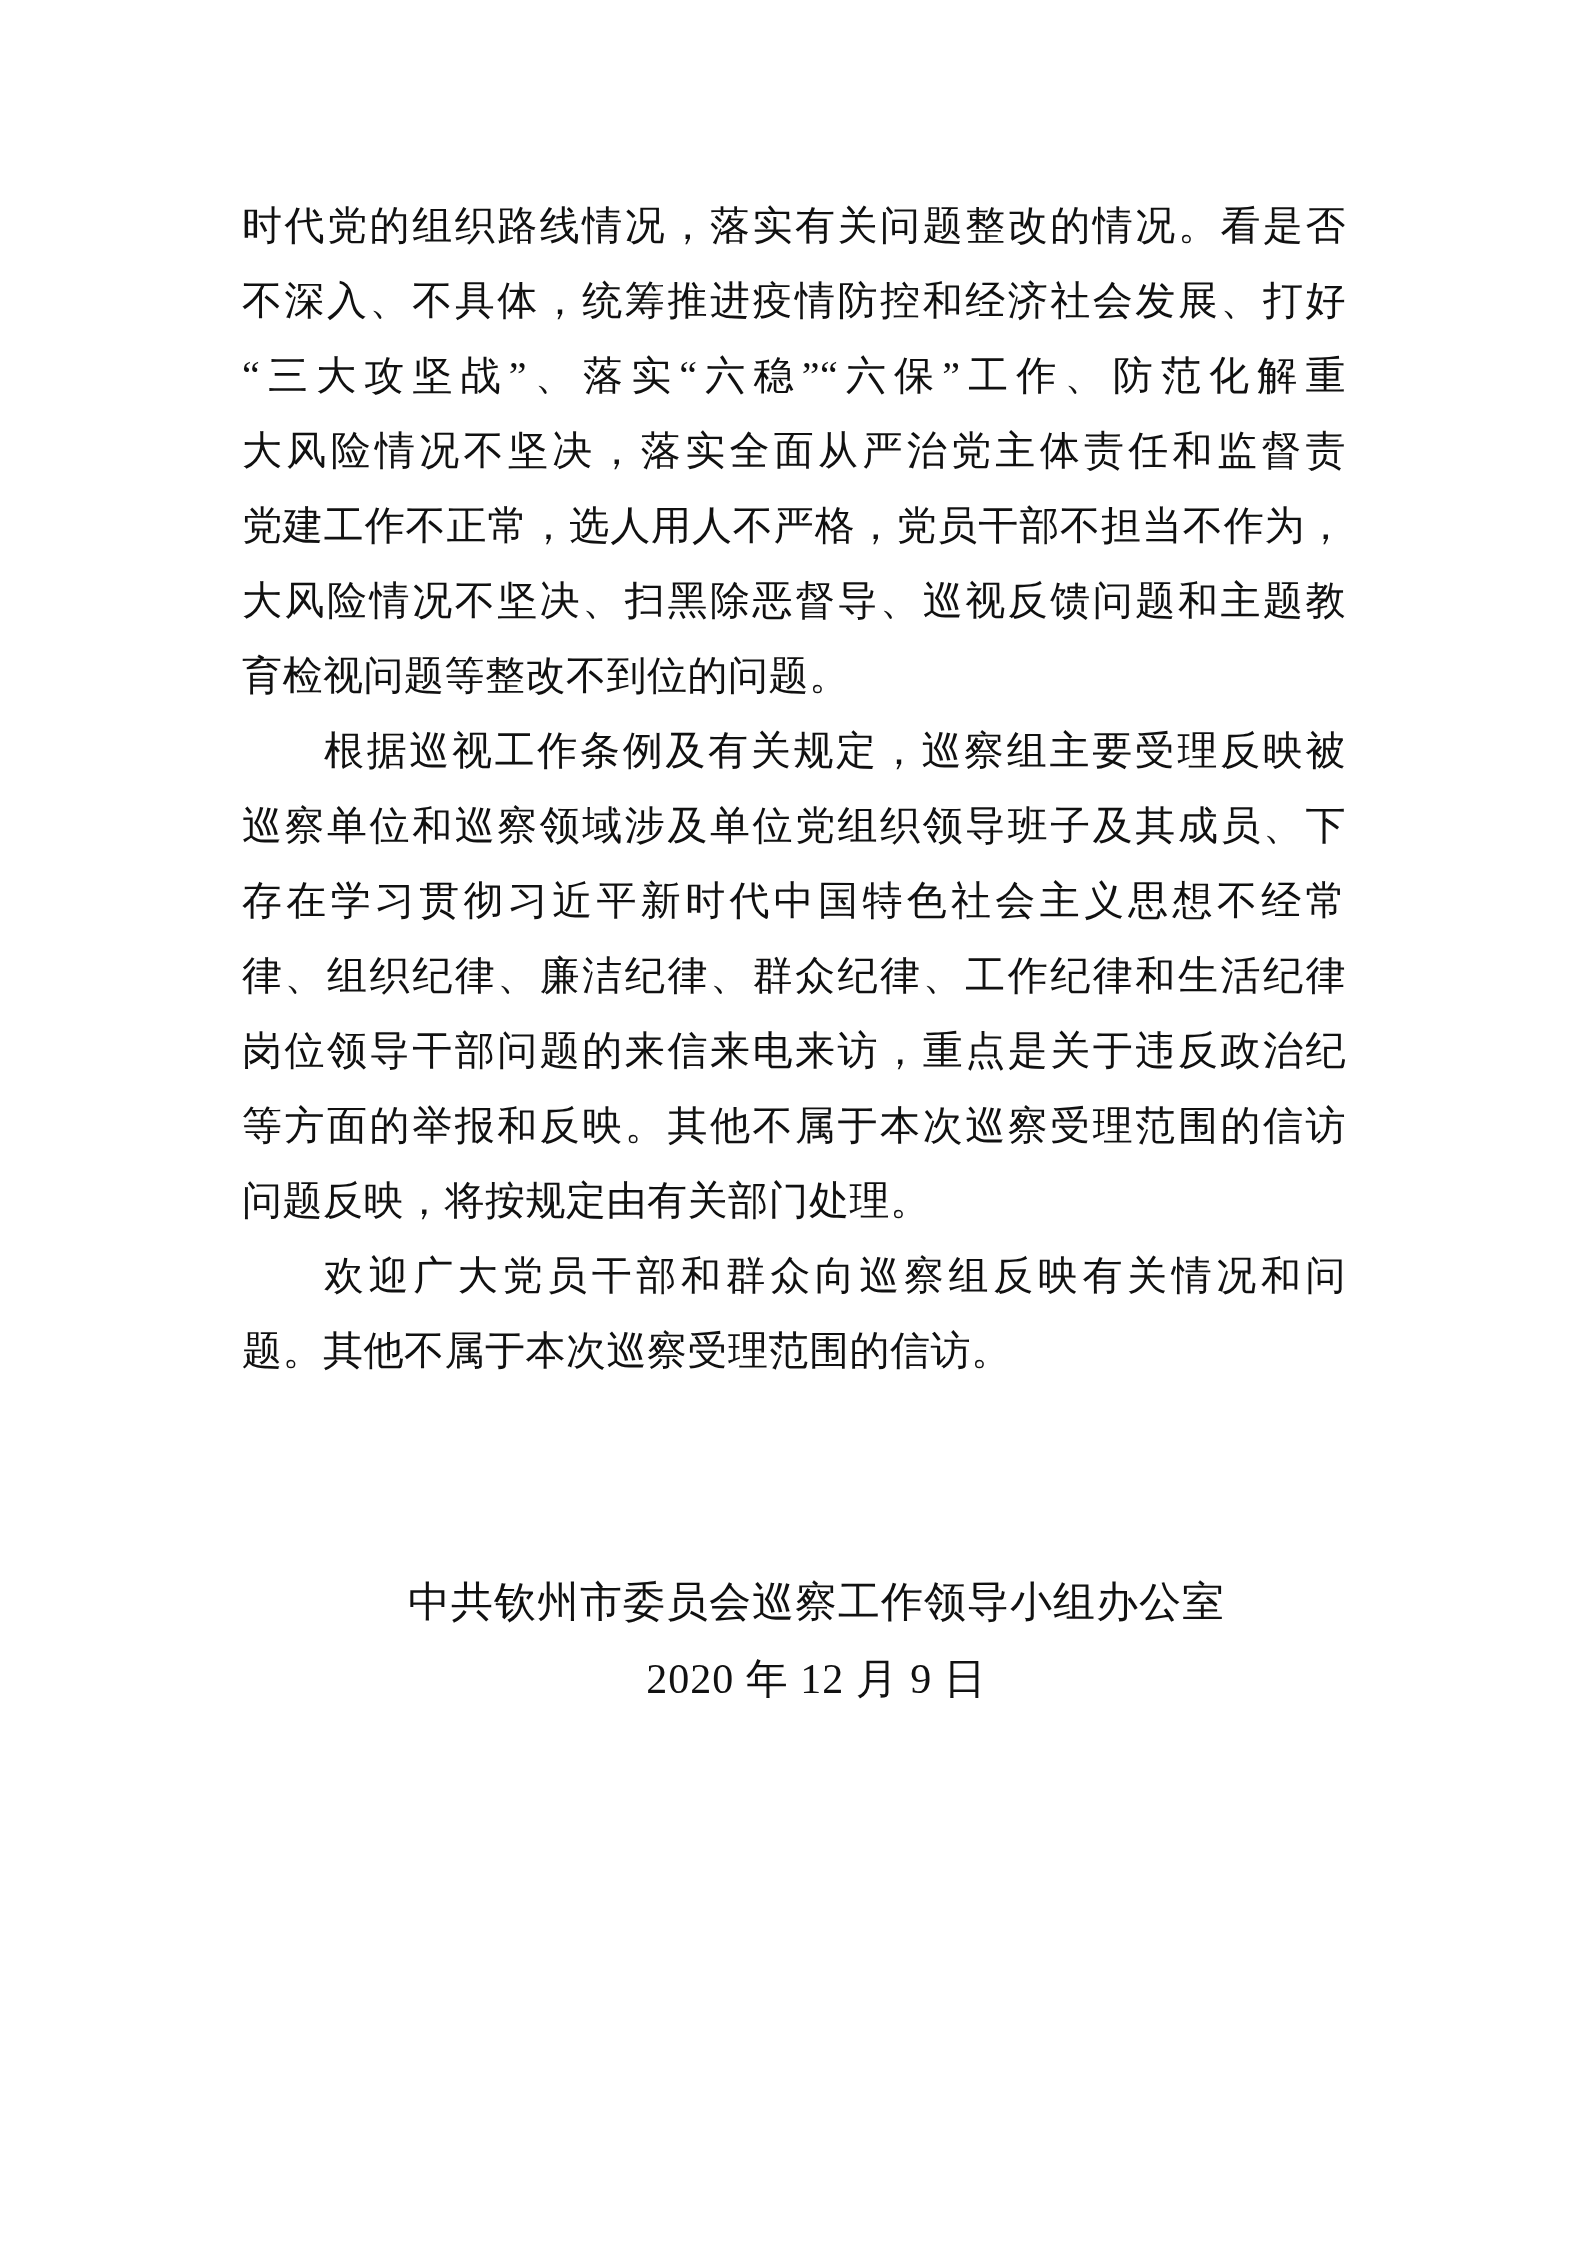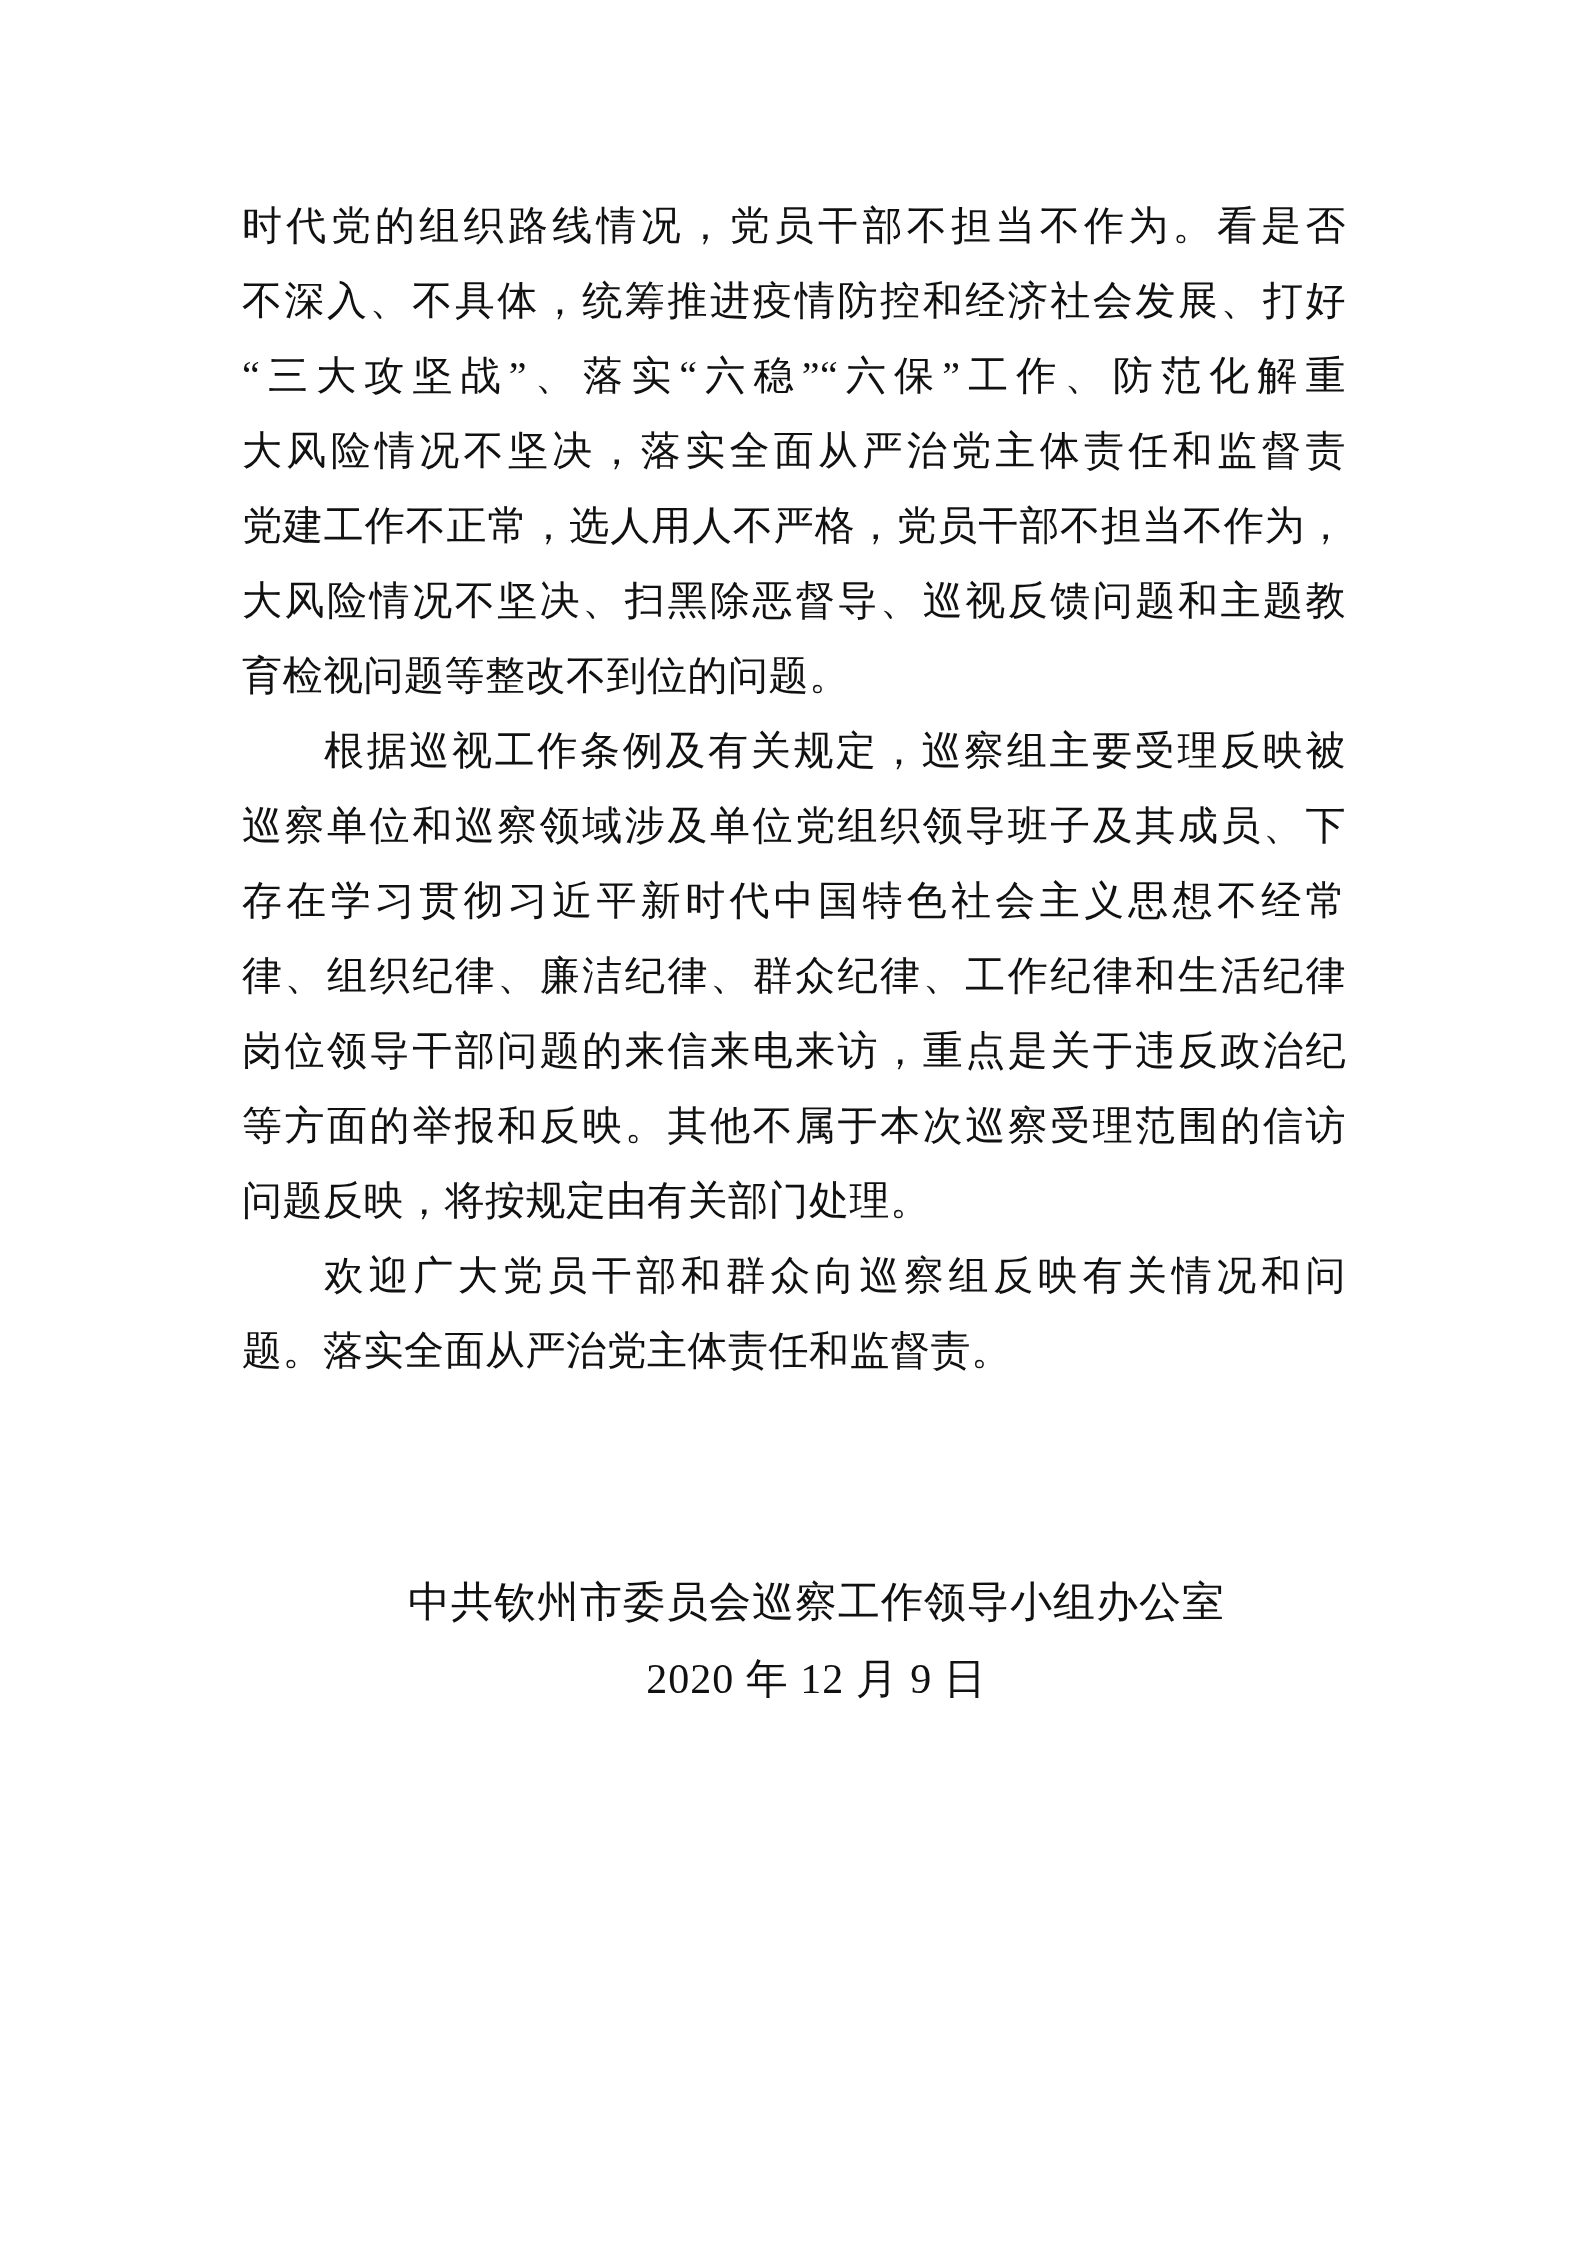--- a/index.html
+++ b/index.html
@@ -60,38 +60,38 @@
     letter-spacing: 1px;
   }
 </style>
 </head>
 <body>
 
 <div class="page">
 
   <div class="doc-body">
 
-    <div class="line j">时代党的组织路线情况，党员干部不担当不作为。看是否</div>
+    <div class="line j">时代党的组织路线情况，落实有关问题整改的情况。看是否</div>
     <div class="line j">不深入、不具体，统筹推进疫情防控和经济社会发展、打好</div>
     <div class="line j">“三大攻坚战”、落实“六稳”“六保”工作、防范化解重</div>
     <div class="line j">大风险情况不坚决，落实全面从严治党主体责任和监督责</div>
     <div class="line j">党建工作不正常，选人用人不严格，党员干部不担当不作为，</div>
     <div class="line j">大风险情况不坚决、扫黑除恶督导、巡视反馈问题和主题教</div>
     <div class="line last">育检视问题等整改不到位的问题。</div>
 
     <div class="line j indent">根据巡视工作条例及有关规定，巡察组主要受理反映被</div>
     <div class="line j">巡察单位和巡察领域涉及单位党组织领导班子及其成员、下</div>
     <div class="line j">存在学习贯彻习近平新时代中国特色社会主义思想不经常</div>
     <div class="line j">律、组织纪律、廉洁纪律、群众纪律、工作纪律和生活纪律</div>
     <div class="line j">岗位领导干部问题的来信来电来访，重点是关于违反政治纪</div>
     <div class="line j">等方面的举报和反映。其他不属于本次巡察受理范围的信访</div>
     <div class="line last">问题反映，将按规定由有关部门处理。</div>
 
     <div class="line j indent">欢迎广大党员干部和群众向巡察组反映有关情况和问</div>
-    <div class="line last">题。落实全面从严治党主体责任和监督责。</div>
+    <div class="line last">题。其他不属于本次巡察受理范围的信访。</div>
   </div>
 
   <div class="sig-block">
     <div class="sig-line">中共钦州市委员会巡察工作领导小组办公室</div>
     <div class="sig-line">2020 年 12 月 9 日</div>
   </div>
 
 </div>
 
 </body></html>

